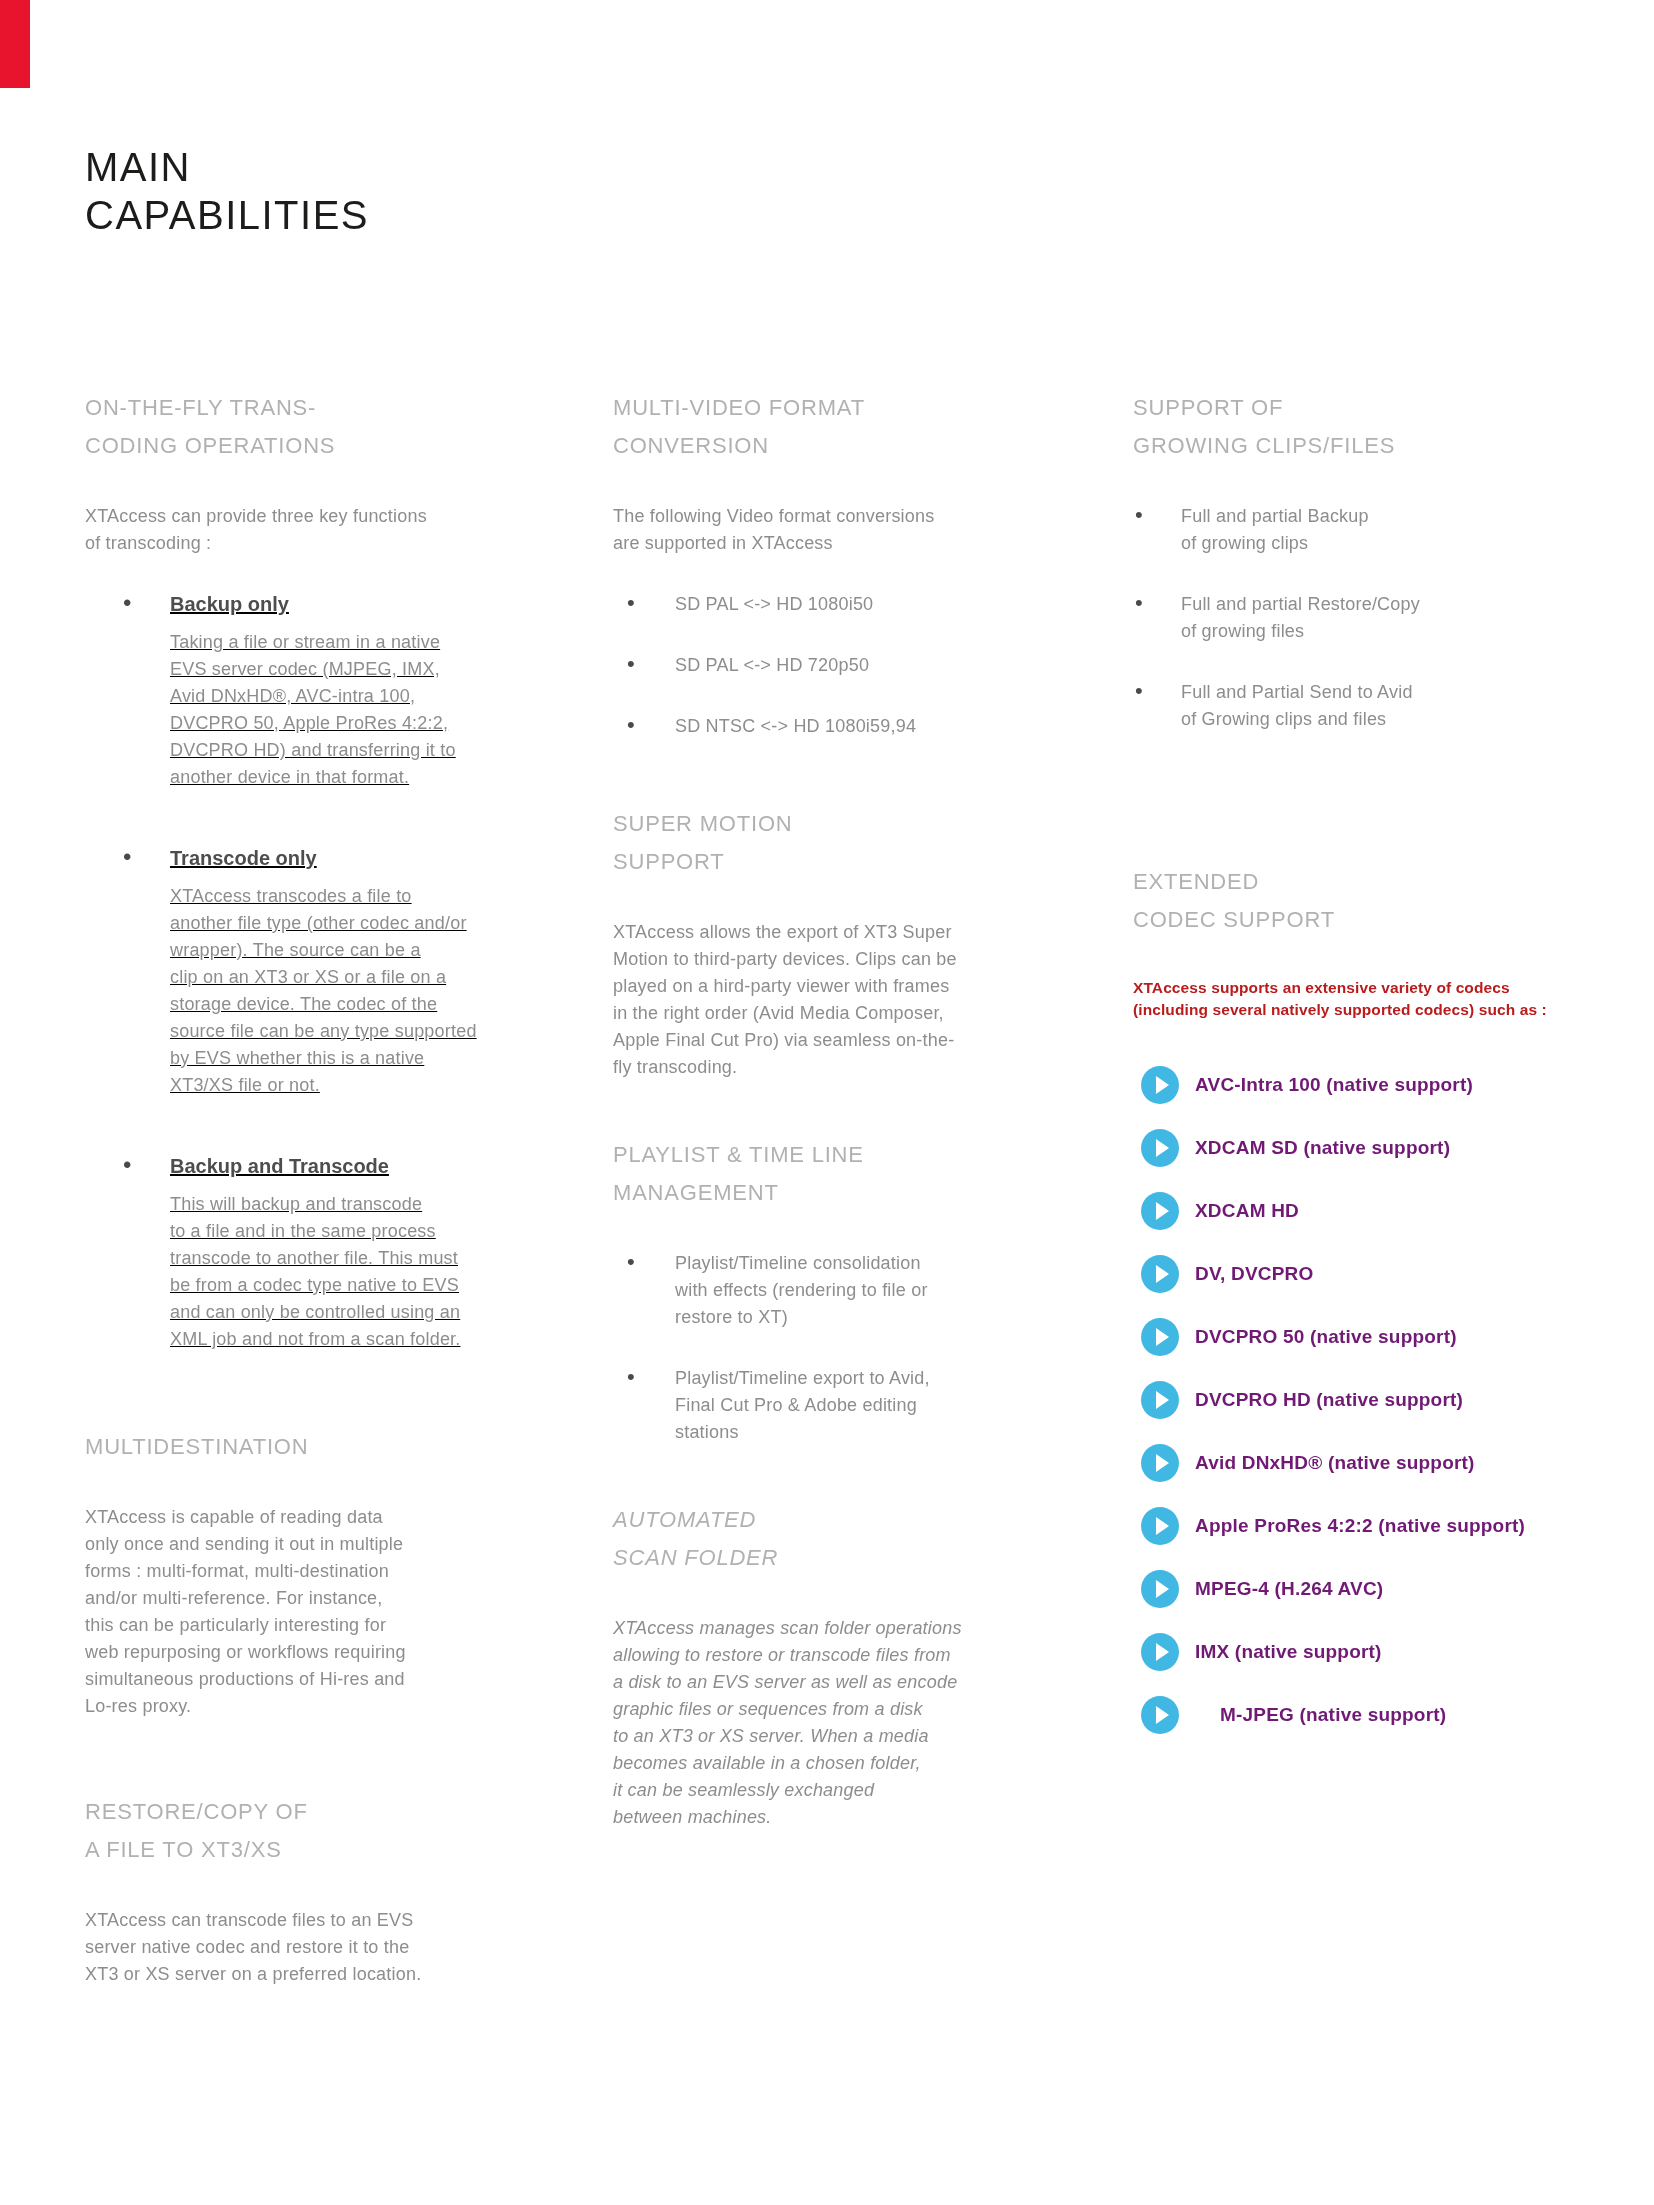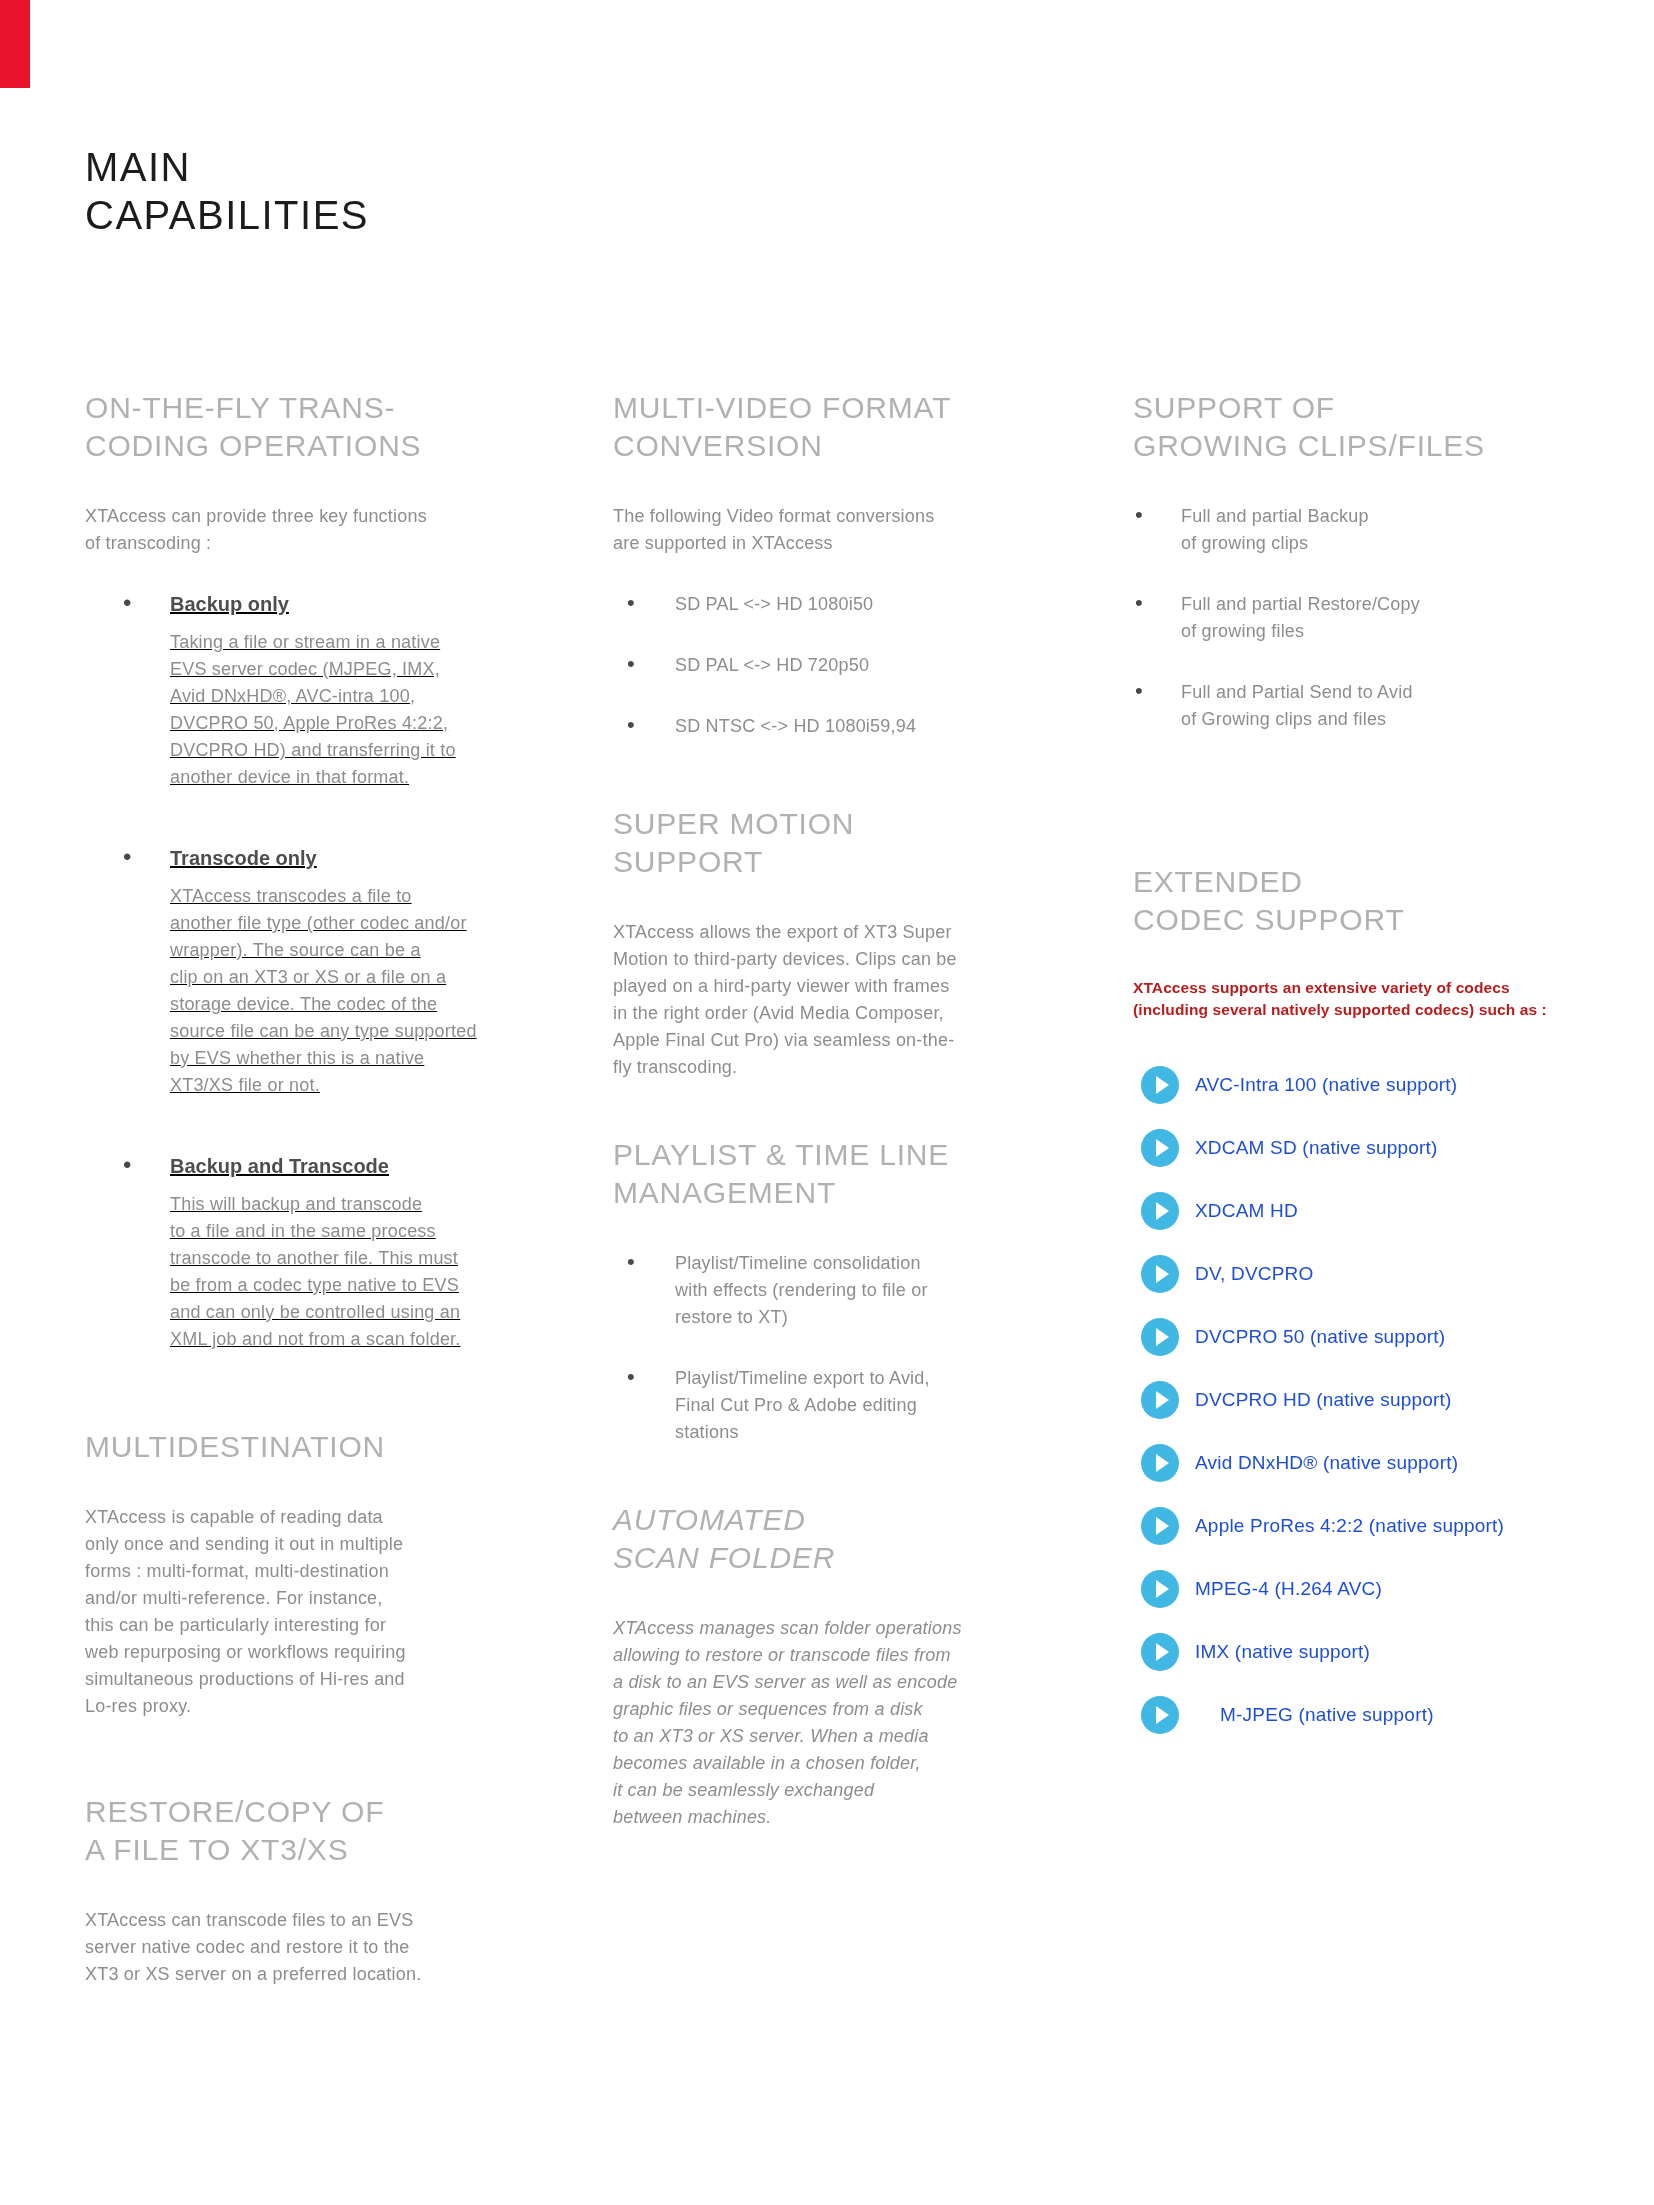--- a/index.html
+++ b/index.html
@@ -10,21 +10,21 @@
   }
   .corner-accent{position:absolute;left:0;top:0;width:30px;height:88px;background:#e8142d;}
   .page{padding:143px 59px 0 85px;}
   .title{
     margin:0;font-size:40px;font-weight:300;line-height:1.2;color:#1c1c1b;
     letter-spacing:1.5px;white-space:pre-line;
   }
   .columns{display:grid;grid-template-columns:528px 520px 462px;margin-top:150px;align-items:start;}
   .col{min-width:0;}
   .h{
-    margin:0 0 38px;font-size:30px;font-weight:300;line-height:38px;color:#b1b1b3;
+    margin:0 0 38px;font-size:22px;font-weight:300;line-height:38px;color:#b1b1b3;
     letter-spacing:0.8px;white-space:pre-line;
   }
   .body{
     margin:0 0 34px;font-size:18px;font-weight:400;line-height:27px;color:#8d8d8f;
     letter-spacing:0.2px;white-space:pre-line;
   }
   section{margin:0;}
   
   .b-item{position:relative;padding-left:85px;margin-top:0;text-decoration:underline;}
   .b-item + .b-item{margin-top:54px;}
@@ -51,21 +51,21 @@
   .codec-row{display:flex;align-items:center;margin:0 0 25px;}
   .codec-row:last-child{margin-bottom:0;gap:25px;}
   .play-icon{
     flex:0 0 auto;width:38px;height:38px;margin-left:8px;border-radius:50%;
     background:#41b8e4;position:relative;
   }
   .play-icon::after{
     content:"";position:absolute;left:15px;top:10px;width:0;height:0;
     border-left:13px solid #ffffff;border-top:9px solid transparent;border-bottom:9px solid transparent;
   }
-  .codec-label{margin-left:16px;font-size:19px;font-weight:400;color:#1d4ed8;letter-spacing:0.2px;}
+  .codec-label{margin-left:16px;font-size:19px;font-weight:700;color:#701a75;letter-spacing:0.2px;}
 </style>
 </head>
 <body>
 
 <div class="corner-accent"></div>
 
 <div class="page">
   <h1 class="title">MAIN
 CAPABILITIES</h1>
 

